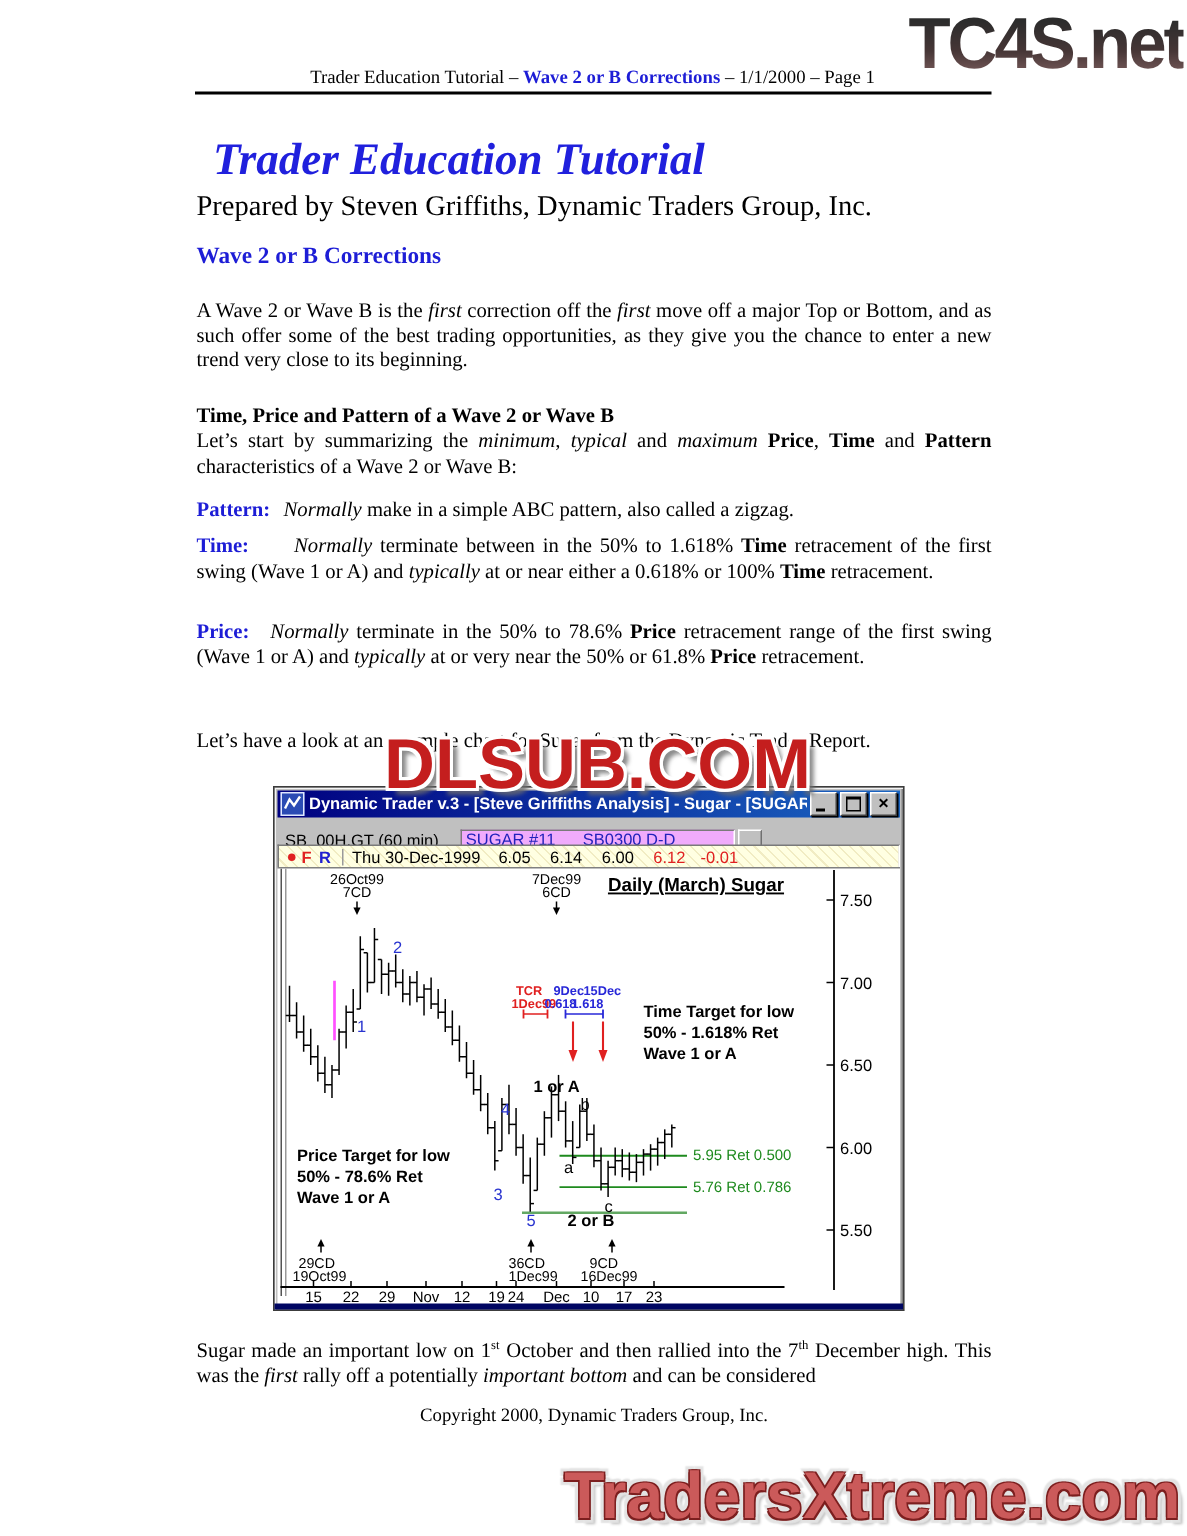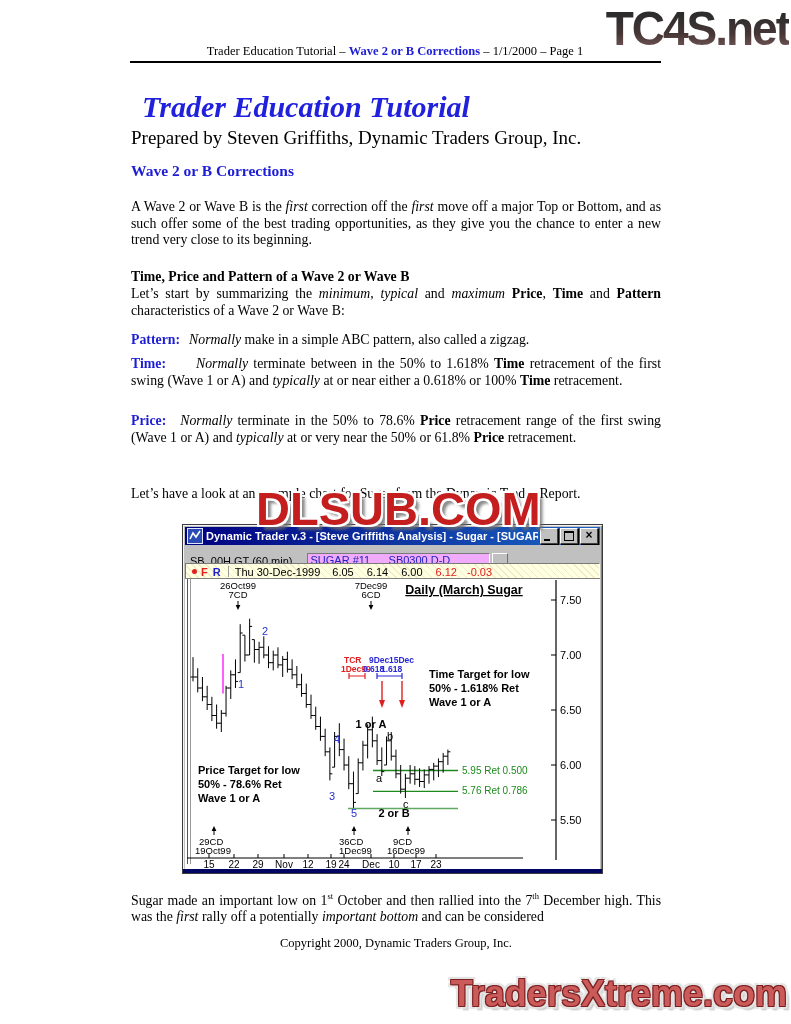--- a/index.html
+++ b/index.html
@@ -31,21 +31,21 @@
         background:linear-gradient(180deg,#2c2c2c 25%,#463636 60%,#8d6a6a 100%);
         -webkit-background-clip:text;background-clip:text;color:transparent;}
   @supports not ((-webkit-background-clip:text) or (background-clip:text)){
     .tc4s{color:#3a3a3a;background:none;}
   }
   .dlsub{left:256px;top:481px;font-family:"Liberation Sans",sans-serif;font-size:47px;font-weight:900;
          color:#c41e1e;letter-spacing:0px;
          text-shadow:-2px -2px 0 #fff,2px -2px 0 #fff,-2px 2px 0 #fff,2px 2px 0 #fff,
                      -2px 0 0 #fff,2px 0 0 #fff,0 -2px 0 #fff,0 2px 0 #fff,
                      5px 5px 3px rgba(110,110,110,.8);}
-  .txtreme{right:4px;top:973px;font-family:"Liberation Sans",sans-serif;font-size:36px;font-weight:900;
+  .txtreme{right:4px;top:973px;font-family:"Liberation Sans",sans-serif;font-size:44px;font-weight:900;
          color:#cb5a5a;
          text-shadow:-1px -1px 0 #7c1f1f,1px -1px 0 #7c1f1f,-1px 1px 0 #7c1f1f,1px 1px 0 #7c1f1f,
                      -3px -3px 1px #e3e3e3,3px -3px 1px #e3e3e3,-3px 3px 1px #e3e3e3,3px 3px 1px #e3e3e3,
                      4px 4px 2px #b9b9b9;}
   
   .win{left:182px;top:524px;width:419px;height:348px;background:#c0c0c0;
        border:1px solid #3c3c3c;box-shadow:inset 1px 1px 0 #f4f4f4,inset -1px -1px 0 #808080;
        font-family:"Liberation Sans",sans-serif;}
   .titlebar{position:absolute;left:2px;top:2px;right:2px;height:18px;
             background:linear-gradient(90deg,#000080,#1b66c2);display:flex;align-items:center;padding:0 2px;}
@@ -122,21 +122,21 @@
   <div class="quoterow">
     <span class="qdot"></span>
     <span class="qf">F</span>
     <span class="qr">R</span>
     <span class="qsep"></span>
     <span class="qblack">Thu 30-Dec-1999</span>
     <span class="qblack" style="margin-left:12px;">6.05</span>
     <span class="qblack" style="margin-left:13px;">6.14</span>
     <span class="qblack" style="margin-left:13px;">6.00</span>
     <span class="qred" style="margin-left:13px;">6.12</span>
-    <span class="qred" style="margin-left:10px;">-0.03</span>
+    <span class="qred" style="margin-left:10px;">-0.01</span>
   </div>
   <div class="chartarea">
     <svg id="chart" width="415" height="291" viewBox="0 0 415 291">
         <g>
           <line x1="2.5" y1="0" x2="2.5" y2="285" stroke="#555" stroke-width="1"></line>
           <line x1="5.5" y1="0" x2="5.5" y2="285" stroke="#999" stroke-width="1"></line>
         </g>
         <g>
           <line x1="371" y1="1" x2="371" y2="281" stroke="#000" stroke-width="1.2"></line>
           <line x1="366" y1="21" x2="371" y2="21" stroke="#000" stroke-width="1"></line>

